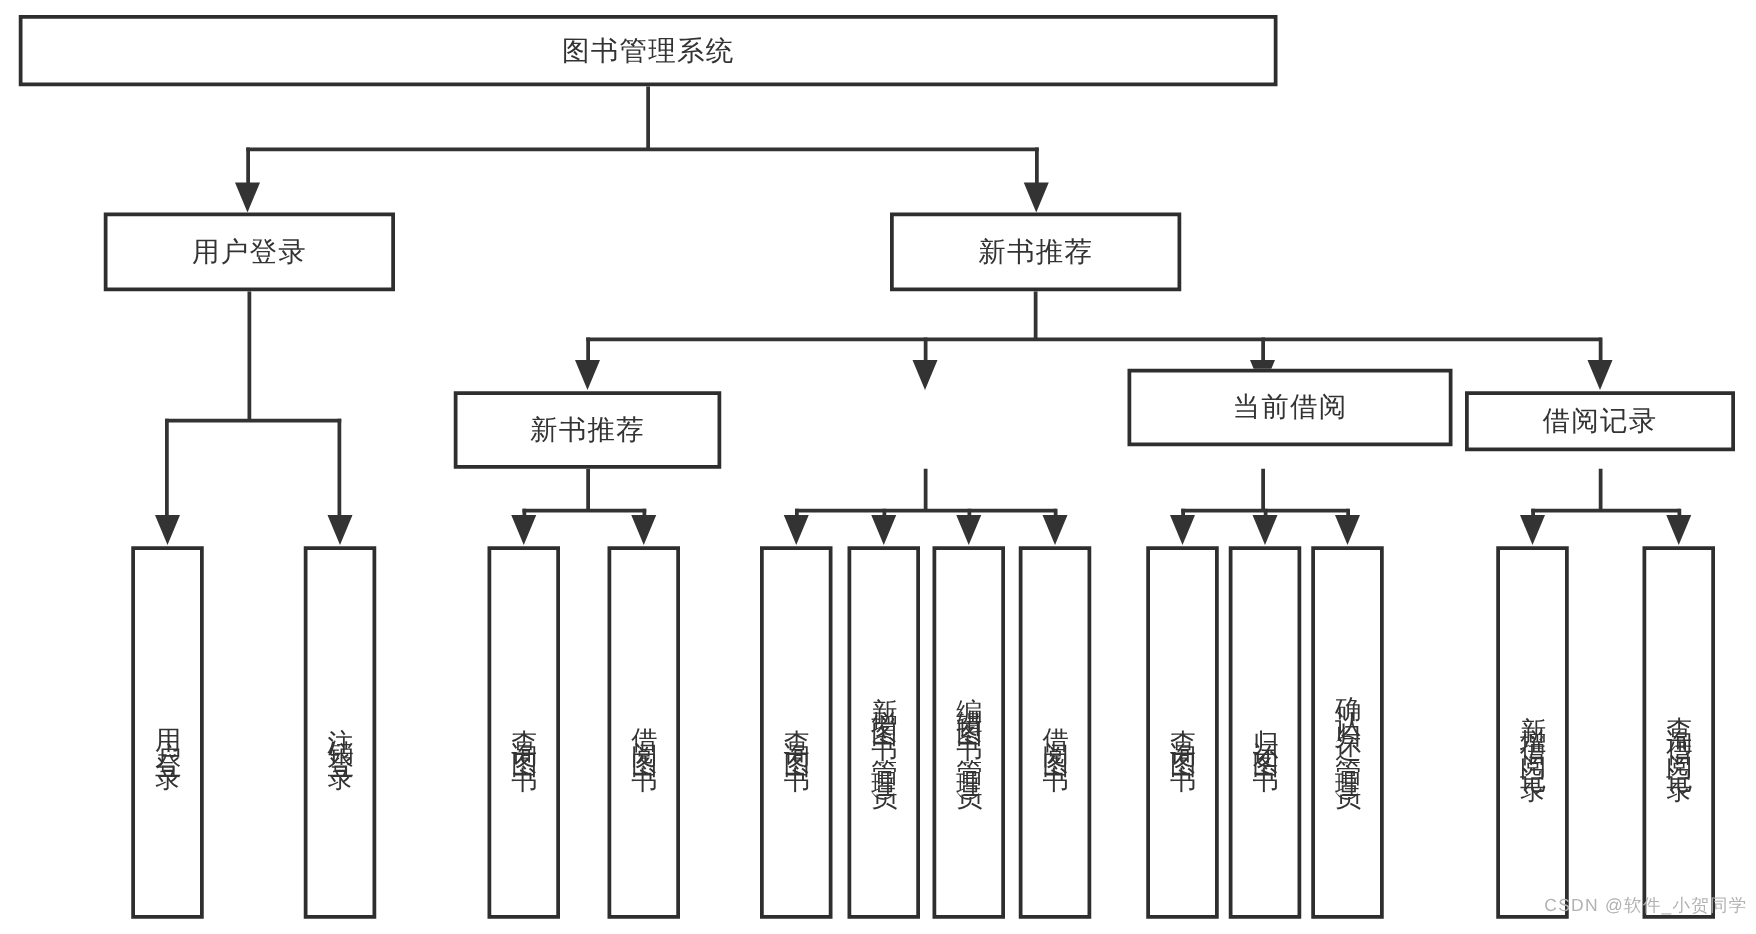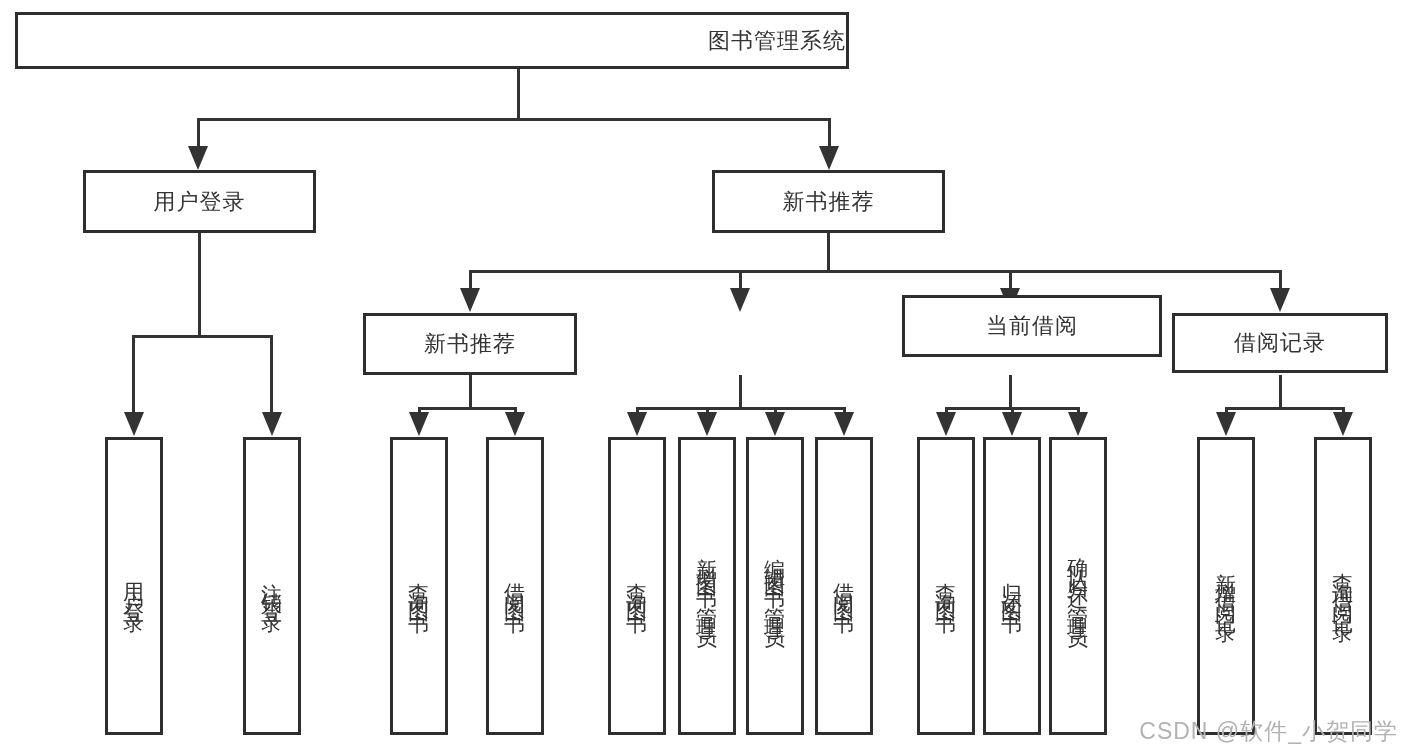--- a/index.html
+++ b/index.html
@@ -42,32 +42,32 @@
   .hline{height:3px;}
   .arrow{
     position:absolute;width:0;height:0;z-index:1;
     border-left:10px solid transparent;
     border-right:10px solid transparent;
     border-top:24px solid var(--line);
   }
   .watermark{
     position:absolute;
     right:7px;top:716px;
-    font-size:23px;
+    font-size:14px;
     color:var(--wm);
     z-index:5;
     letter-spacing:1px;
   }
 </style>
 </head>
 <body>
 
 <div class="canvas">
 
-  <div class="box" style="left:15px;top:12px;width:834px;height:57px;justify-content:flex-end;">
+  <div class="box" style="left:15px;top:12px;width:1007px;height:57px;">
     <span>图书管理系统</span>
   </div>
 
   <div class="vline" style="left:517px;top:69px;height:50px;"></div>
   <div class="hline" style="left:197px;top:118px;width:634px;"></div>
   <div class="vline" style="left:197px;top:118px;height:32px;"></div>
   <div class="arrow" style="left:188px;top:146px;"></div>
   <div class="vline" style="left:828px;top:118px;height:32px;"></div>
   <div class="arrow" style="left:819px;top:146px;"></div>
 
@@ -95,21 +95,21 @@
   <div class="arrow" style="left:1000px;top:288px;"></div>
   <div class="vline" style="left:1279px;top:270px;height:22px;"></div>
   <div class="arrow" style="left:1270px;top:288px;"></div>
 
   <div class="box" style="left:363px;top:313px;width:214px;height:62px;">
     <span>新书推荐</span>
   </div>
   <div class="box" style="left:902px;top:295px;width:260px;height:62px;">
     <span>当前借阅</span>
   </div>
-  <div class="box" style="left:1172px;top:313px;width:216px;height:60px;">
+  <div class="box" style="left:1172px;top:313px;width:216px;height:48px;">
     <span>借阅记录</span>
   </div>
 
   <div class="vline" style="left:469px;top:375px;height:34px;"></div>
   <div class="hline" style="left:418px;top:407px;width:99px;"></div>
   <div class="vline" style="left:418px;top:407px;height:9px;"></div>
   <div class="arrow" style="left:409px;top:412px;"></div>
   <div class="vline" style="left:514px;top:407px;height:9px;"></div>
   <div class="arrow" style="left:505px;top:412px;"></div>
 

